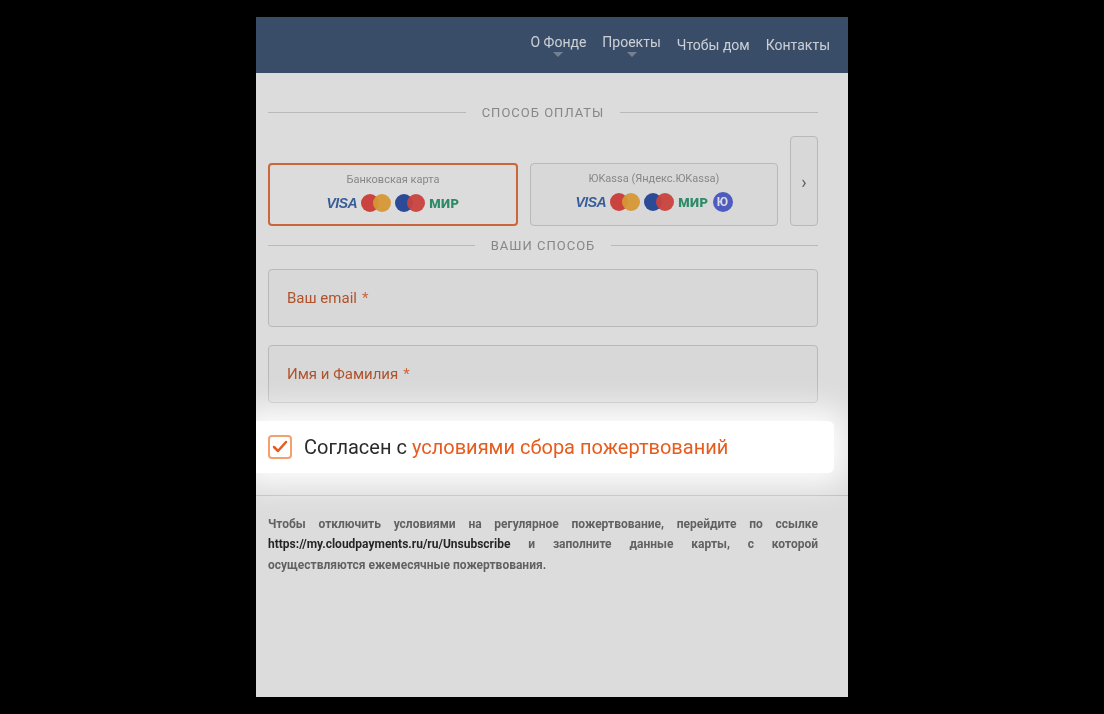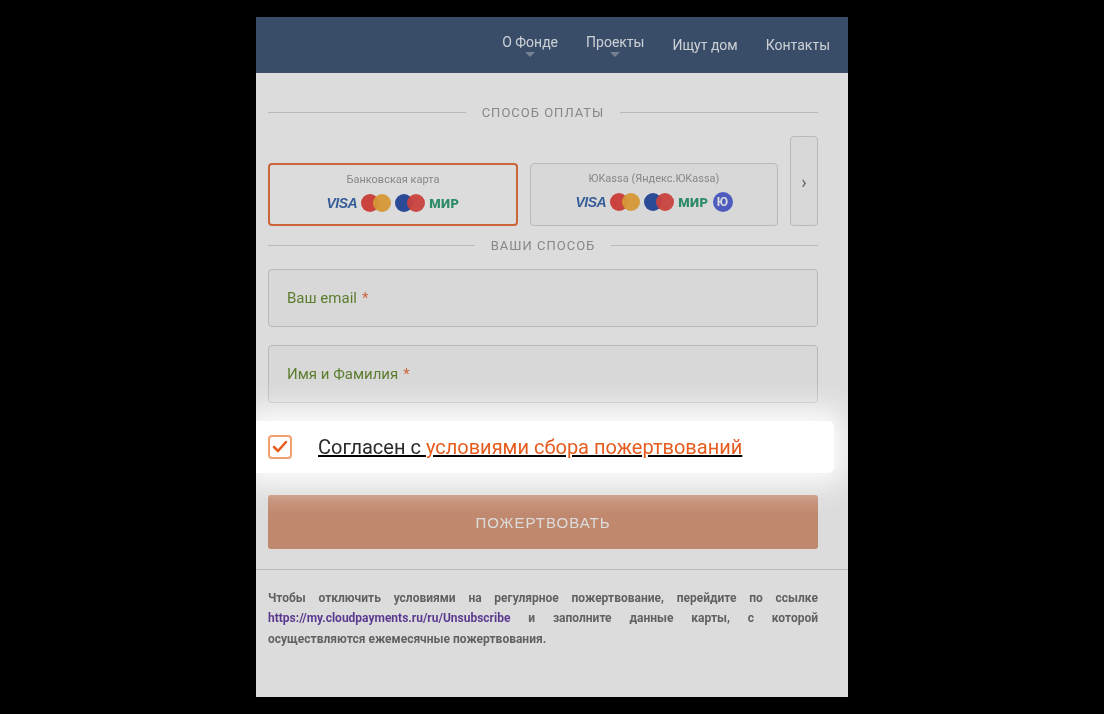--- a/index.html
+++ b/index.html
@@ -30,21 +30,21 @@
       pointer-events: none;
       z-index: 5;
     }
     .navbar {
       background: #1f3a5f;
       height: 56px;
       display: flex;
       align-items: center;
       justify-content: flex-end;
       padding: 0 18px;
-      gap: 28px;
+      gap: 16px;
     }
     .nav-item {
       color: #e8eef5;
       font-size: 14px;
       display: flex;
       flex-direction: column;
       align-items: center;
       gap: 2px;
       cursor: pointer;
     }
@@ -166,38 +166,37 @@
       border-radius: 4px;
       padding: 0 18px;
       font-size: 15px;
       color: #555;
       margin-bottom: 18px;
       background: #fafafa;
       display: flex;
       align-items: center;
     }
     .form-input .label {
-      color: #4d7c0f;
+      color: #c2410c;
     }
     .required-star {
       color: #e65c1e;
       margin-left: 5px;
     }
     .consent-highlight {
       position: relative;
       background: #fff;
       border-radius: 6px;
       padding: 14px 16px;
       margin: 14px -16px 22px -16px;
       box-shadow: 0 0 30px 12px rgba(255, 255, 255, 0.95);
       z-index: 10;
       display: flex;
       align-items: center;
-      gap: 26px;
-      text-decoration: underline;
+      gap: 12px;
     }
     .checkbox {
       width: 24px;
       height: 24px;
       border: 2px solid #f2a06e;
       border-radius: 4px;
       background: #fff;
       display: flex;
       align-items: center;
       justify-content: center;
@@ -234,41 +233,41 @@
       padding: 18px 30px 20px 30px;
     }
     .unsubscribe-text {
       font-size: 12px;
       color: #555;
       line-height: 1.7;
       font-weight: 700;
       text-align: justify;
     }
     .unsubscribe-link {
-      color: #4c1d95;
+      color: #000000;
       cursor: pointer;
     }
   </style>
 </head>
 <body>
 
 <div class="app-window">
   <div class="dimming-overlay"></div>
 
   <div class="navbar">
     <div class="nav-item">
       <span>О Фонде</span>
       <div class="nav-caret"></div>
     </div>
     <div class="nav-item">
       <span>Проекты</span>
       <div class="nav-caret"></div>
     </div>
     <div class="nav-item">
-      <span>Ищут дом</span>
+      <span>Чтобы дом</span>
     </div>
     <div class="nav-item">
       <span>Контакты</span>
     </div>
   </div>
 
   <div class="content">
 
     <div class="section-header">
       <div class="section-header-line"></div>
@@ -333,21 +332,20 @@
       <div class="checkbox">
         <svg viewBox="0 0 16 16" fill="none">
           <path d="M2 8 L6 12 L14 3" stroke="#e65c1e" stroke-width="2.5" stroke-linecap="round" stroke-linejoin="round"></path>
         </svg>
       </div>
       <div class="consent-text">
         <span>Согласен с </span><span class="consent-link">условиями сбора пожертвований</span>
       </div>
     </div>
 
-    <button class="donate-button">ПОЖЕРТВОВАТЬ</button>
 
     <div class="unsubscribe-section">
       <p class="unsubscribe-text">
         <span>Чтобы отключить условиями на регулярное пожертвование, перейдите по ссылке </span><span class="unsubscribe-link">https://my.cloudpayments.ru/ru/Unsubscribe</span><span> и заполните данные карты, с которой осуществляются ежемесячные пожертвования.</span>
       </p>
     </div>
 
   </div>
 </div>
 

